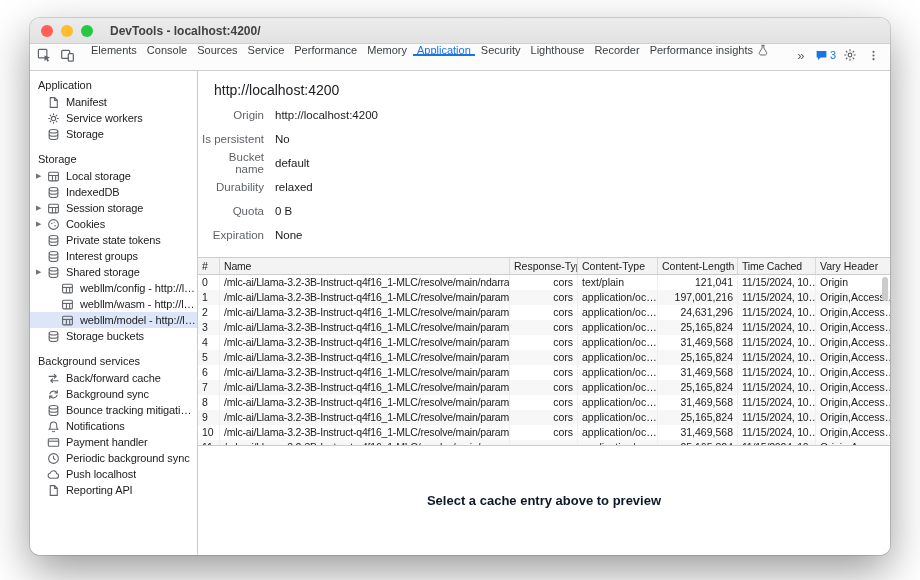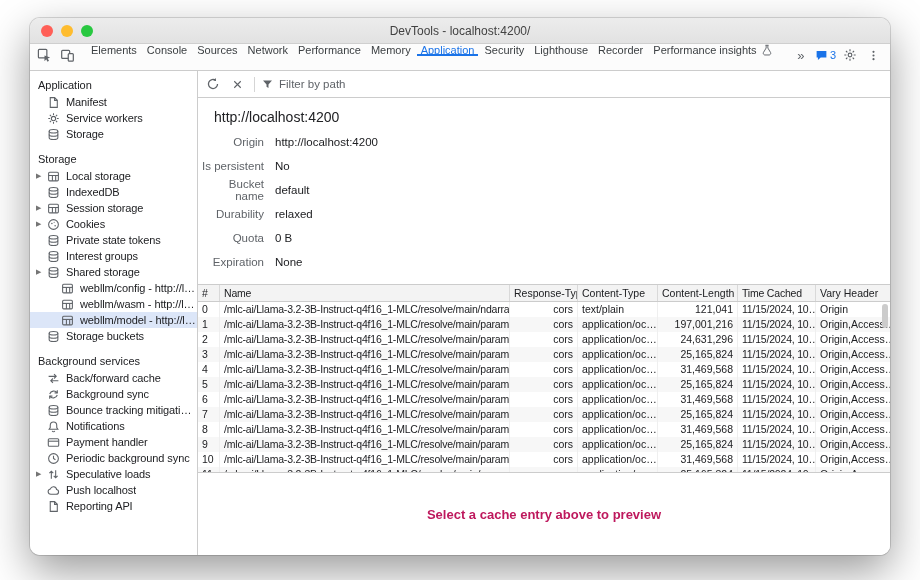--- a/index.html
+++ b/index.html
@@ -5,21 +5,21 @@
   *{box-sizing:border-box;margin:0;padding:0}
   html,body{width:920px;height:580px}
   body{background:#fff;font-family:"Liberation Sans",sans-serif;position:relative;overflow:hidden}
   .window{position:absolute;left:30px;top:18px;width:860px;height:537px;border-radius:10px;background:#fff;
     box-shadow:0 16px 44px rgba(0,0,0,.40),0 0 0 1px rgba(0,0,0,.14);overflow:hidden;display:flex;flex-direction:column}
   
   .titlebar{flex:0 0 26px;background:linear-gradient(#ececec,#e2e2e2);border-bottom:1px solid #cfcfcf;position:relative;display:flex;align-items:center}
   .lights{display:flex;gap:8px;margin-left:11px;z-index:2}
   .light{width:12px;height:12px;border-radius:50%}
   .red{background:#ff5f57}.yellow{background:#febc2e}.green{background:#28c840}
-  .win-title{position:absolute;left:80px;right:80px;text-align:center;font-size:12px;font-weight:400;color:#424242;white-space:nowrap;overflow:hidden}
+  .win-title{position:absolute;left:80px;right:80px;font-size:12px;font-weight:700;color:#424242;white-space:nowrap;overflow:hidden}
   
   .tabstrip{flex:0 0 27px;background:#fcfcfc;border-bottom:1px solid #ccc;display:flex;align-items:flex-start;font-size:11px;color:#3c4043}
   .ts-icons{display:flex;align-items:center;gap:1px;padding:0 3px}
   .icon-btn{height:22px;min-width:22px;padding:0 2px;display:flex;align-items:center;justify-content:center;color:#5f6368;border-radius:3px}
   .icon-btn svg{display:block}
   .ts-sep{width:1px;background:#d5d5d5;margin:5px 2px}
   .tabs{display:flex;align-items:stretch;flex:0 1 auto;min-width:0;overflow:hidden}
   .tab{display:flex;align-items:center;gap:4px;padding:0 5px;white-space:nowrap;position:relative;color:#3c4043}
   .tab.selected{color:#1a73e8}
   .tab.selected::after{content:"";position:absolute;left:1px;right:1px;bottom:0;height:2px;background:#1a73e8}
@@ -64,21 +64,21 @@
   .c0{flex:0 0 22px}
   .c1{flex:0 0 290px;letter-spacing:-.2px}
   .c2{flex:0 0 68px;text-align:right}
   .c3{flex:0 0 80px}
   .c4{flex:0 0 80px;text-align:right}
   .c5{flex:0 0 78px;letter-spacing:-.2px}
   .c6{flex:1;border-right:0 !important}
   .vthumb{position:absolute;right:2px;top:2px;width:6px;height:24px;border-radius:3px;background:#ccc}
   
   .preview{flex:1;border-top:1px solid #ccc;display:flex;align-items:center;justify-content:center;min-height:0}
-  .preview span{color:#be185d;font-weight:700;font-size:13px}
+  .preview span{color:#0f172a;font-weight:700;font-size:13px}
   .m-footer{flex:0 0 24px;border-top:1px solid #ccc;display:flex;align-items:center;padding:0 8px;font-size:11px;color:#202124}
 </style>
 </head>
 <body>
 
 <svg width="0" height="0" style="position:absolute">
   <symbol id="i-doc" viewBox="0 0 12 12">
       <path d="M3 1.5h4L9.5 4v6.5h-6.5z" fill="none" stroke="currentColor"></path>
       <path d="M7 1.5V4h2.5" fill="none" stroke="currentColor"></path>
     </symbol>
@@ -155,21 +155,21 @@
             <rect x="1.8" y="2.5" width="8.5" height="8.5" rx="1" fill="none" stroke="currentColor" stroke-width="1.3"></rect>
             <rect x="8.8" y="6" width="5.4" height="8" rx="1" fill="#fcfcfc" stroke="currentColor" stroke-width="1.3"></rect>
           </svg>
       </div>
     </div>
     <div class="ts-sep"></div>
     <div class="tabs">
       <div class="tab">Elements</div>
       <div class="tab">Console</div>
       <div class="tab">Sources</div>
-      <div class="tab">Network</div>
+      <div class="tab">Service</div>
       <div class="tab">Performance</div>
       <div class="tab">Memory</div>
       <div class="tab selected">Application</div>
       <div class="tab">Security</div>
       <div class="tab">Lighthouse</div>
       <div class="tab">Recorder</div>
       <div class="tab">
         <span>Performance insights</span>
         <span class="flask">
           <svg width="12" height="12" viewBox="0 0 14 14">
@@ -374,69 +374,40 @@
           <span class="s-label">Payment handler</span>
         </div>
         <div class="s-item leaf">
           <span class="s-icon">
               <svg>
                 <use href="#i-clock"></use>
               </svg>
             </span>
           <span class="s-label">Periodic background sync</span>
         </div>
-        <div class="s-item">
-          <span class="arrow">▶</span>
-          <span class="s-icon">
-              <svg>
-                <use href="#i-ud"></use>
-              </svg>
-            </span>
-          <span class="s-label">Speculative loads</span>
-        </div>
         <div class="s-item leaf">
           <span class="s-icon">
               <svg>
                 <use href="#i-cloud"></use>
               </svg>
             </span>
           <span class="s-label">Push localhost</span>
         </div>
         <div class="s-item leaf">
           <span class="s-icon">
               <svg>
                 <use href="#i-doc"></use>
               </svg>
             </span>
           <span class="s-label">Reporting API</span>
         </div>
       </div>
     </div>
 
     <div class="main">
-      <div class="m-toolbar">
-        <div class="icon-btn">
-          <svg width="14" height="14" viewBox="0 0 16 16">
-              <path d="M13.2 8A5.2 5.2 0 1 1 11.2 3.9" fill="none" stroke="currentColor" stroke-width="1.5"></path>
-              <path d="M11 1.2l.5 3.4-3.3-.5z" fill="currentColor"></path>
-            </svg>
-        </div>
-        <div class="icon-btn">
-          <svg width="13" height="13" viewBox="0 0 16 16">
-              <path d="M4 4l8 8M12 4l-8 8" stroke="currentColor" stroke-width="1.4"></path>
-            </svg>
-        </div>
-        <div class="m-sep"></div>
-        <div class="filter-wrap">
-          <svg width="13" height="13" viewBox="0 0 16 16">
-              <path d="M2.5 3h11l-4.3 5v4.2l-2.4-1.4V8z" fill="#5f6368"></path>
-            </svg>
-          <input class="filter-input" type="text" placeholder="Filter by path" style="">
-        </div>
-      </div>
 
       <div class="cache-title">http://localhost:4200</div>
 
       <div class="meta">
         <div class="meta-row">
           <span class="meta-label">Origin</span>
           <span class="meta-value">http://localhost:4200</span>
         </div>
         <div class="meta-row">
           <span class="meta-label">Is persistent</span>

